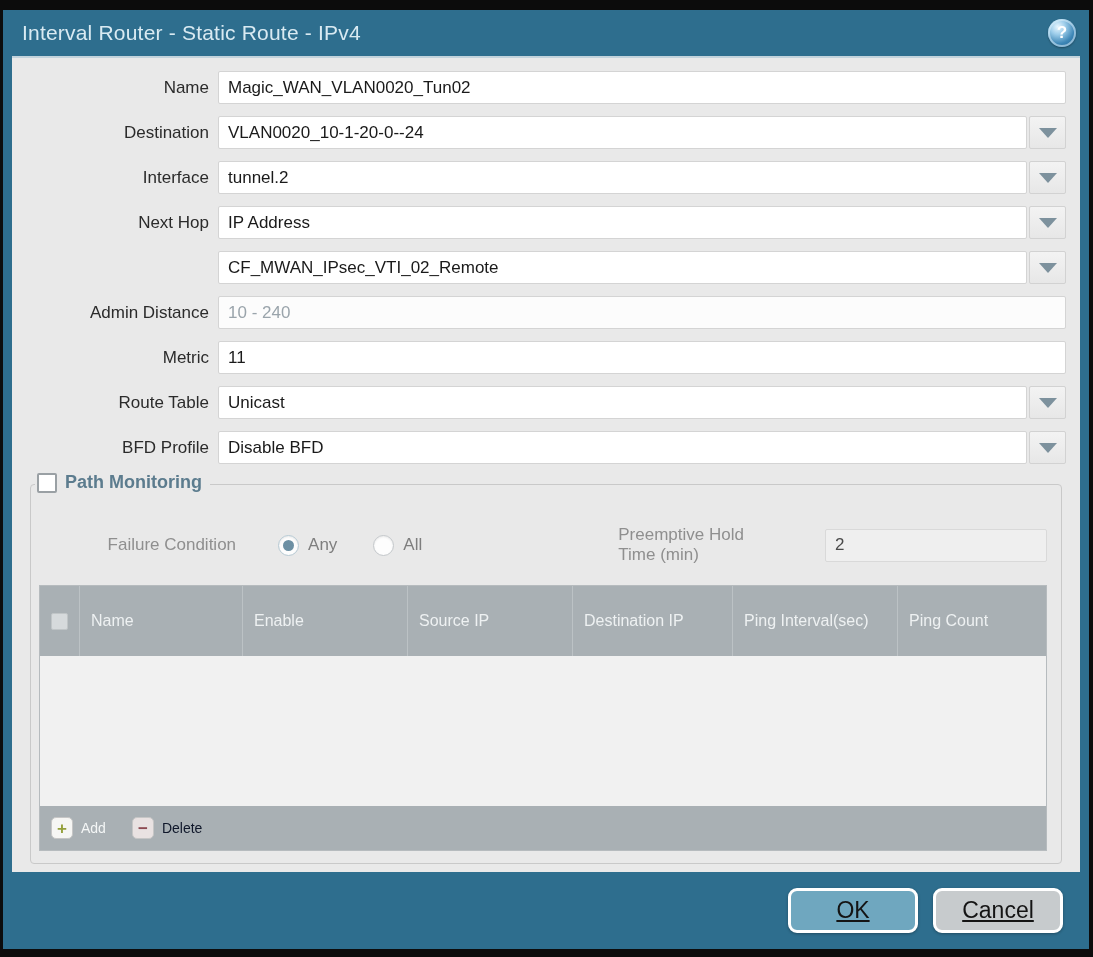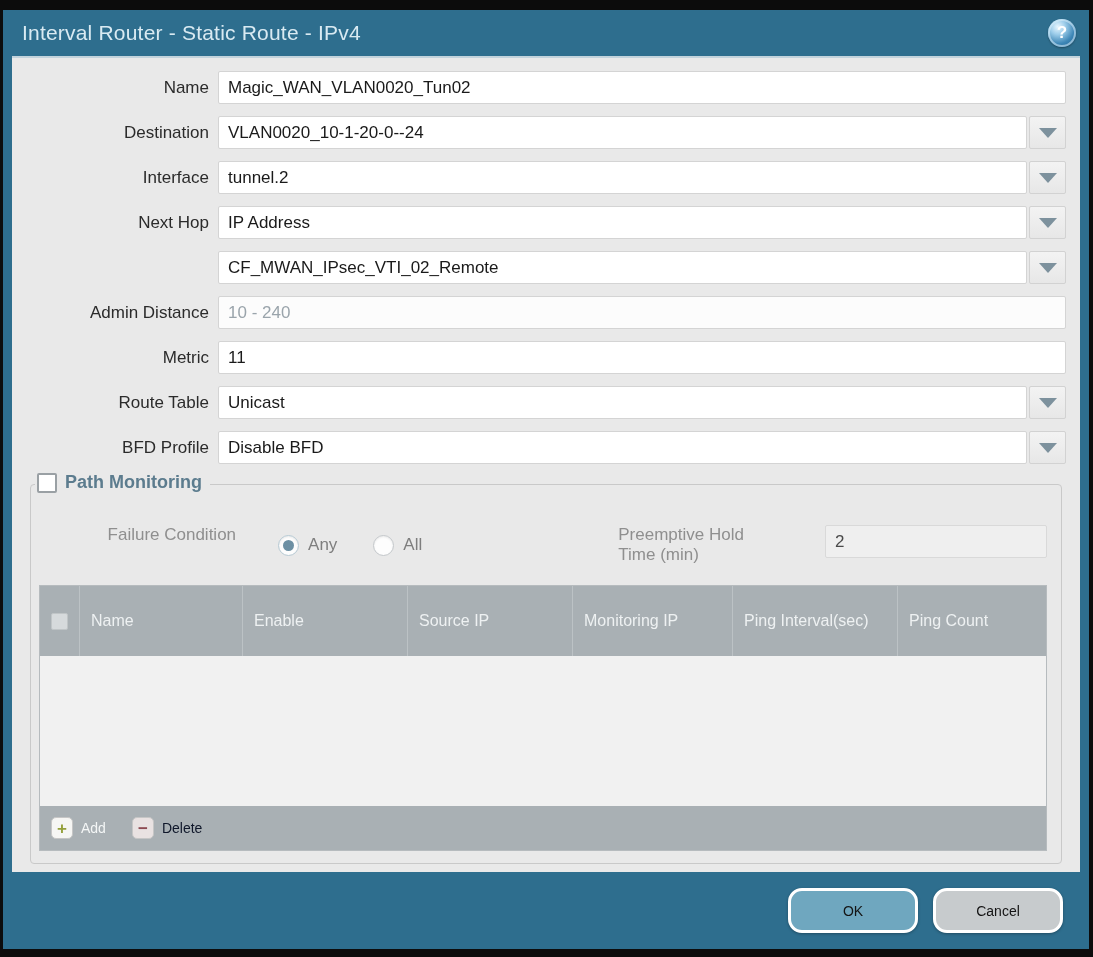--- a/index.html
+++ b/index.html
@@ -89,21 +89,21 @@
   .pm-legend .pm-title {
     font-size: 18px; font-weight: bold; color: #5c7c8e;
   }
   .checkbox {
     width: 20px; height: 20px;
     background: #ffffff;
     border: 2px solid #9aa0a4; border-radius: 2px;
     cursor: pointer;
   }
   .pm-cond-row {
-    display: flex; 
+    display: flex; align-items: center;
     margin: 14px 0 8px 0;
     gap: 32px;
   }
   .muted-label { font-size: 17px; color: #8f8f8f; }
   .fc-label { width: 262px; text-align: right; padding-right: 10px; }
   .radio-group { display: flex; align-items: center; }
   .radio {
     width: 21px; height: 21px; border-radius: 50%;
     background: #fdfdfd; border: 1px solid #c3c7ca;
     box-shadow: inset 0 1px 2px rgba(0,0,0,0.08);
@@ -165,25 +165,25 @@
   .tool-del { cursor: default; }
   
   .footer {
     flex: 0 0 77px; height: 77px;
     background: #2e6e8e;
     display: flex; align-items: center; justify-content: flex-end;
     padding-right: 17px; gap: 15px;
   }
   .btn {
     width: 130px; height: 45px;
-    border: 3px solid #ffffff; border-radius: 14px;
+    border: 3px solid #ffffff; border-radius: 9px;
     font-family: "Liberation Sans", sans-serif;
-    font-size: 14px; color: #141414;
-    display: flex; align-items: center; justify-content: center;
-    cursor: pointer; box-shadow: 0 1px 3px rgba(0,0,0,0.3);
+    font-size: 23px; color: #141414;
+    display: flex; align-items: center; justify-content: center;
+    cursor: pointer; box-shadow: 0 1px 3px rgba(0,0,0,0.3); text-decoration: underline;
   }
   .btn-ok { background: #6fa7bf; }
   .btn-cancel { background: #c7cbcd; }
 </style>
 </head>
 <body>
 
 <div class="frame">
   <div class="dialog">
 
@@ -298,21 +298,21 @@
         </div>
 
         <div class="pm-table">
           <div class="thead">
             <div class="th th-check">
               <div class="hdr-checkbox"></div>
             </div>
             <div class="th th-name">Name</div>
             <div class="th th-enable">Enable</div>
             <div class="th th-srcip">Source IP</div>
-            <div class="th th-dstip">Monitoring IP</div>
+            <div class="th th-dstip">Destination IP</div>
             <div class="th th-pingint">Ping Interval(sec)</div>
             <div class="th th-pingcnt">Ping Count</div>
           </div>
           <div class="tbody"></div>
           <div class="table-toolbar">
             <div class="tool-btn tool-add">
               <span class="tool-icon add-icon">+</span>
               <span class="tool-label">Add</span>
             </div>
             <div class="tool-btn tool-del">

